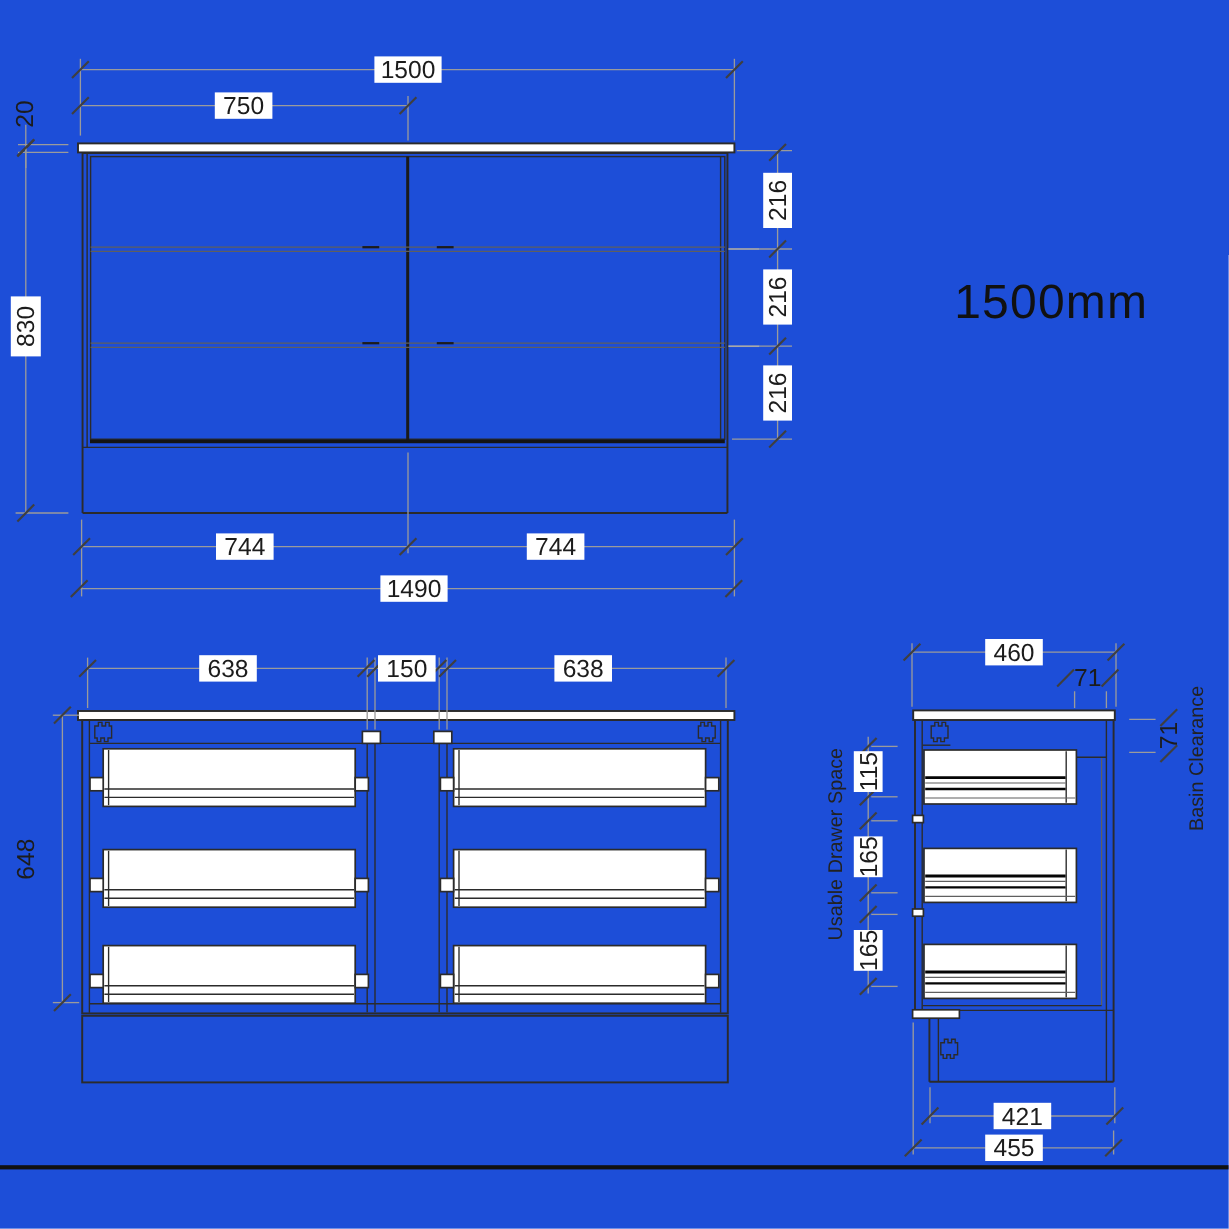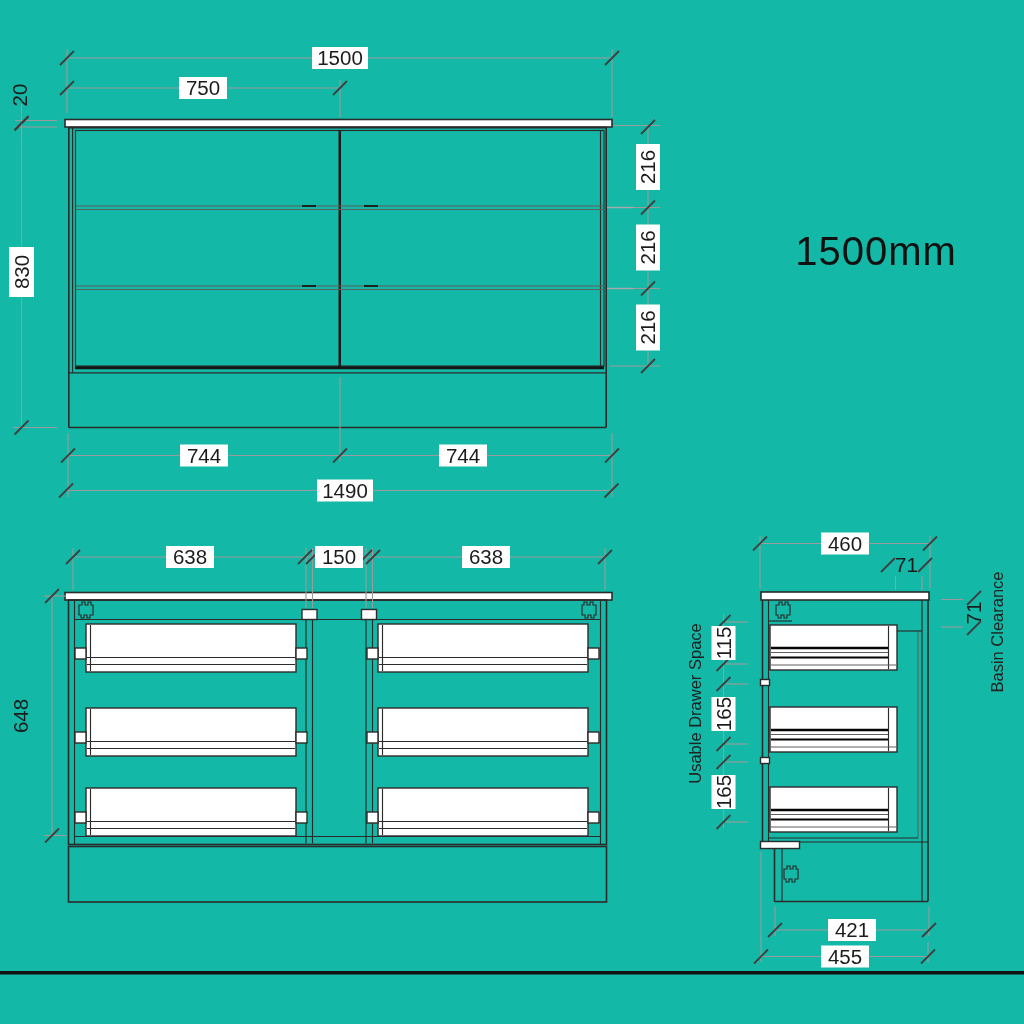--- a/index.html
+++ b/index.html
@@ -1,16 +1,16 @@
 <!DOCTYPE html>
 <html><head>
 <meta charset="utf-8">
 <style>
   html,body{margin:0;padding:0;background:#ffffff;}
-  .canvas{position:relative;width:1024px;height:1024px;background:#14b8a6;overflow:hidden;}
+  .canvas{position:relative;width:1024px;height:1024px;background:#1d4ed8;overflow:hidden;}
   svg{position:absolute;left:0;top:0;}
   svg text{font-family:"Liberation Sans",sans-serif;font-size:20.5px;fill:#1c1c1c;}
   .big{font-size:40px;letter-spacing:1px;fill:#111;}
   .small{font-size:16.5px;fill:#222;}
   .o1{stroke:#2b2b2b;stroke-width:1.6;fill:none;}
   .o2{stroke:#2b2b2b;stroke-width:1.15;fill:none;}
   .o3{stroke:#5f5f5f;stroke-width:1;fill:none;}
   .dk{stroke:#1c1c1c;stroke-width:1.9;fill:none;}
   .thick{stroke:#141414;stroke-width:3;fill:none;}
   .blk{stroke:#050505;stroke-width:2.4;fill:none;}

